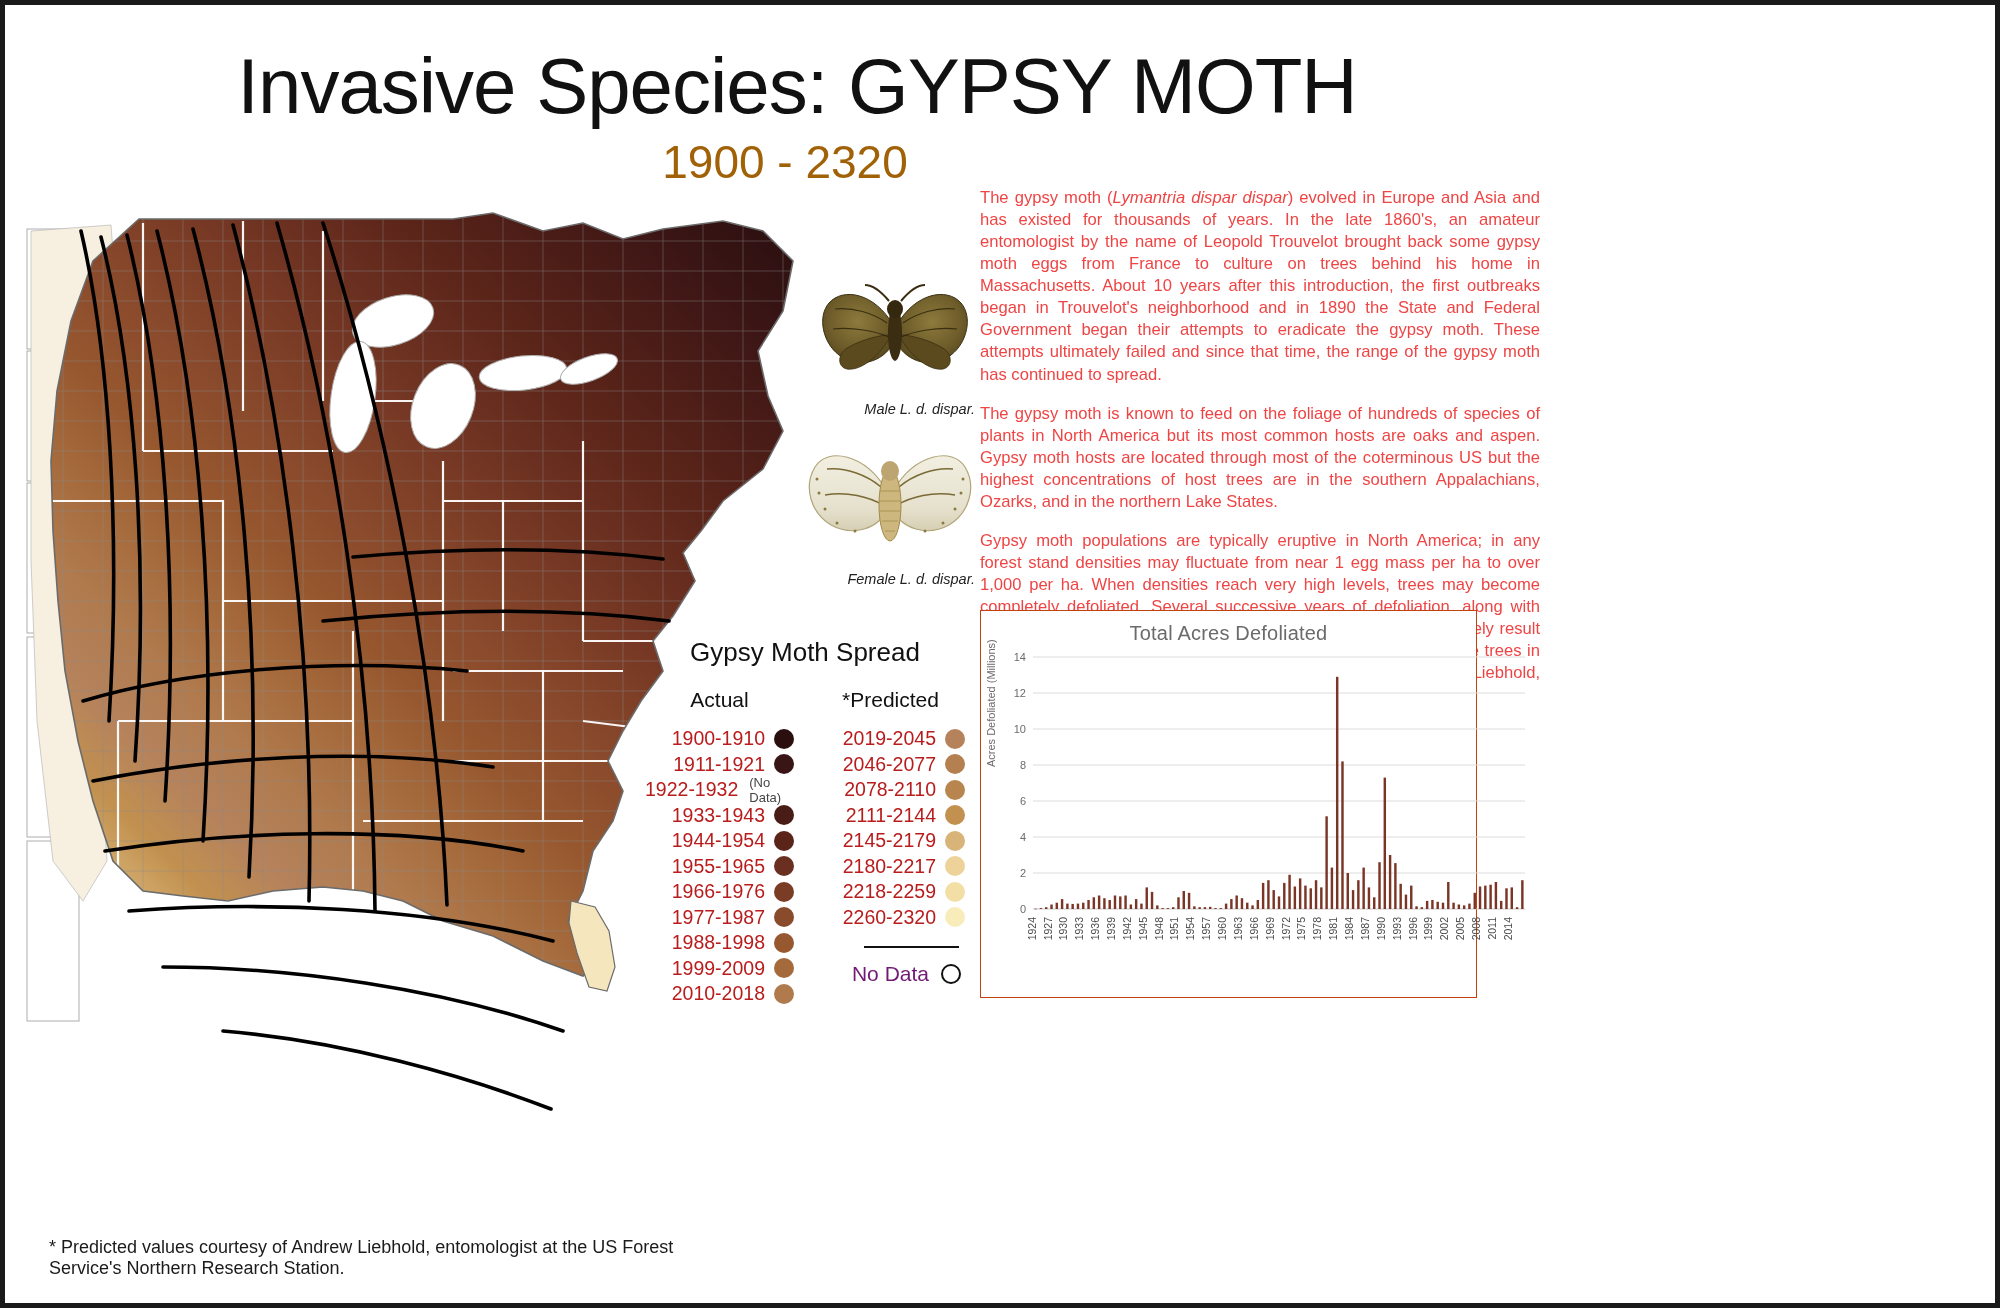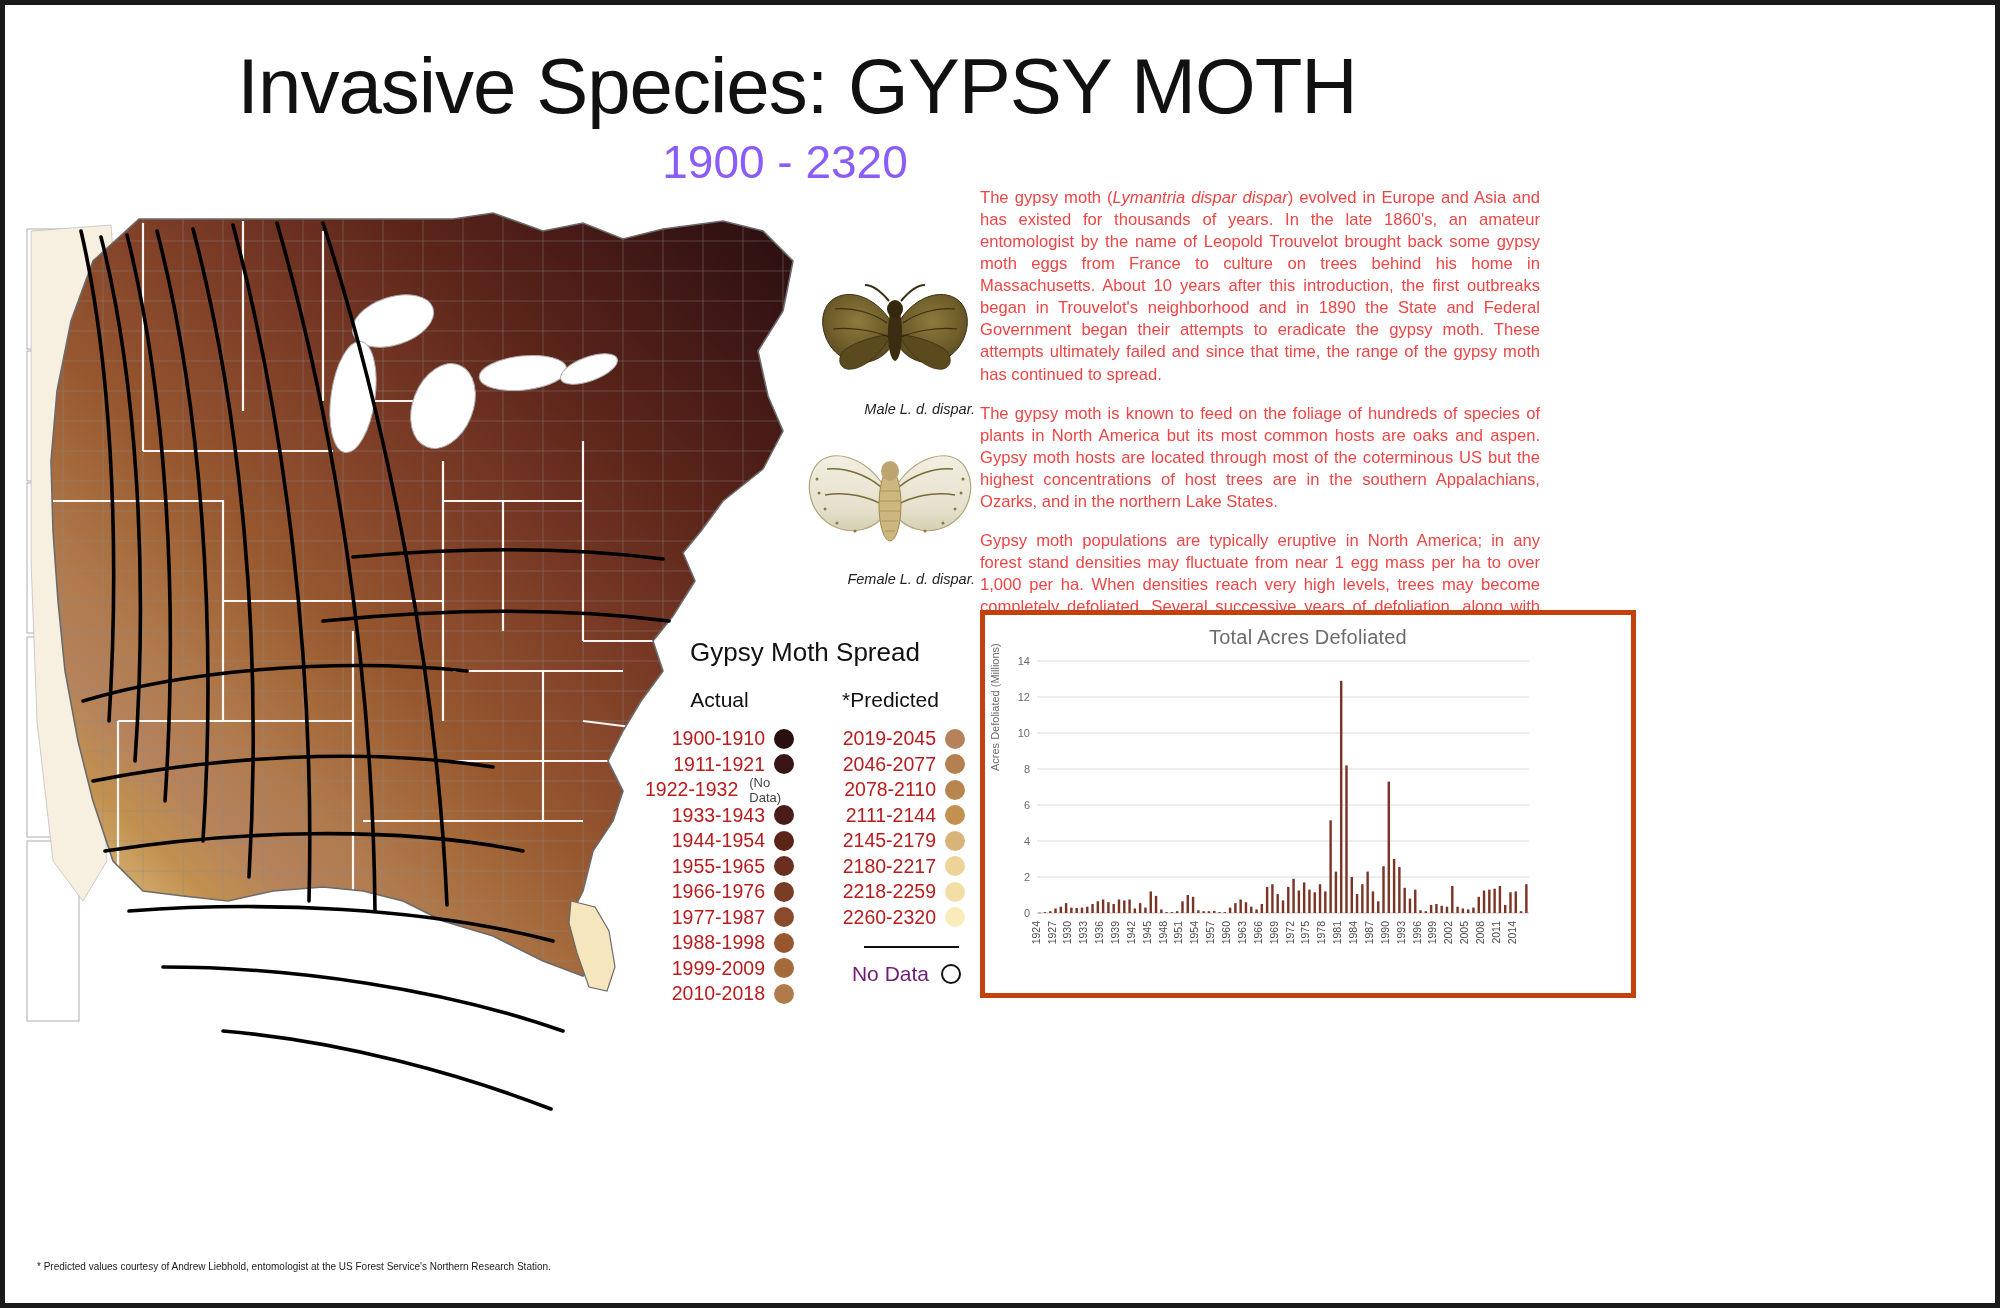--- a/index.html
+++ b/index.html
@@ -18,21 +18,21 @@
     background:#fff;
   }
 
   
   #title-block { position:absolute; top:42px; left:0; width:1560px; text-align:center; }
   #main-title {
     font-size:78px; font-weight:300; letter-spacing:-1px; line-height:1;
     color:#111; white-space:nowrap;padding-left:24px;
   }
   #sub-title {
-    font-size:46px; font-weight:300; margin-top:14px; color:#8b5cf6; line-height:1;
+    font-size:46px; font-weight:300; margin-top:14px; color:#a16207; line-height:1;
   }
 
   
   #map-area {
     position:absolute; left:18px; top:196px; width:930px; height:1000px;
     overflow:hidden;
   }
   #map-svg { position:absolute; left:0; top:0; }
 
   
@@ -69,39 +69,39 @@
   .legend-label { font-size:19.5px; color:#b91c1c; white-space:nowrap; font-weight:300; }
   .legend-note { font-size:13px; color:#444; margin-left:2px; }
   .swatch { width:20px; height:20px; border-radius:50%; flex:none; }
   .swatch.hollow { background:#fff; border:2.2px solid #111; width:20px; height:20px; }
   #legend-divider { border-top:2px solid #111; margin:16px 6px 14px 48px; }
   #nodata-row { display:flex; align-items:center; justify-content:flex-end; gap:12px; padding-right:4px; }
   #nodata-label { font-size:21px; font-weight:300; color:#701a75; }
 
   
   #chart-panel {
-    position:absolute; left:975px; top:605px; width:656px; height:388px;
-    border:5px solid #c2410c; background:#fff;
+    position:absolute; left:975px; top:605px; width:497px; height:388px;
+    border:1px solid #c2410c; background:#fff;
   }
   #chart-title {
     text-align:center; font-size:20px; font-weight:300; color:#6b6b6b;
     padding-top:11px; letter-spacing:.2px;
   }
   #plot-wrap { position:absolute; left:0; top:38px; right:4px; bottom:0; }
   #y-axis-title {
     position:absolute; left:4px; top:118px;
     transform:rotate(-90deg); transform-origin:left top;
     font-size:11px; color:#6b6b6b; white-space:nowrap;
   }
   #chart-svg { position:absolute; left:18px; top:0; }
 
   
   #footnote {
-    position:absolute; left:32px; top:1232px; width:700px;
-    font-size:10px; color:#1b1b1b;margin-top:24px;
+    position:absolute; left:44px; top:1232px; width:700px;
+    font-size:18px; color:#1b1b1b;
   }
   #bottom-bar {
     position:absolute; left:5px; right:5px; bottom:5px; height:28px;
     border-top:3px solid #1a1a1a; background:#fff;
     display:flex; align-items:center;
   }
   #src-left { position:absolute; left:18px; font-size:11.5px; color:#1b1b1b; }
   #src-center { position:absolute; left:0; right:0; text-align:center; font-size:11.5px; color:#1b1b1b; }
   #src-right { position:absolute; right:18px; font-size:11.5px; color:#1b1b1b; }
 

